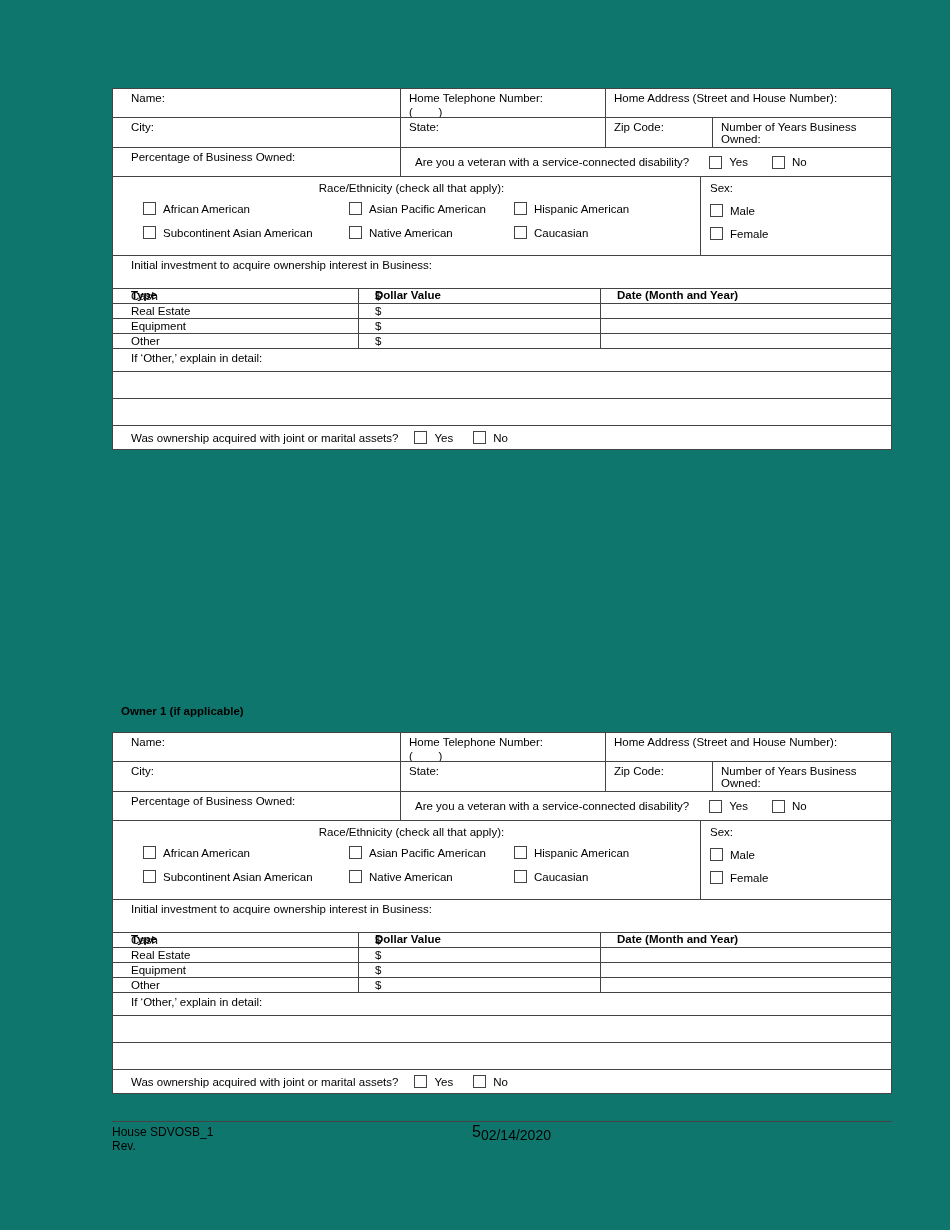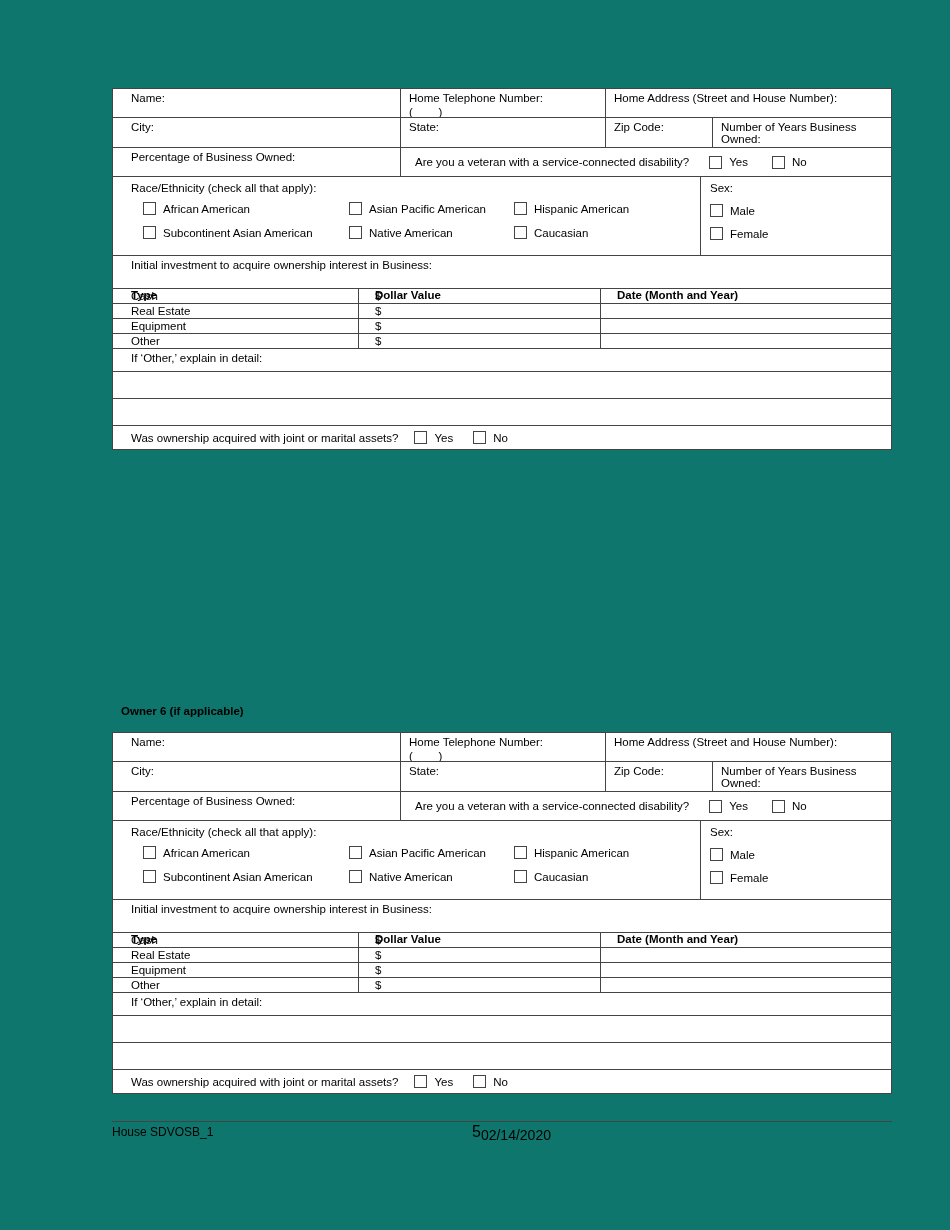--- a/index.html
+++ b/index.html
@@ -48,21 +48,21 @@
     vertical-align: middle;
   }
 
   
   .veteran-cell { display: flex; align-items: center; padding-left: 14px; }
   .veteran-cell .q { margin-right: 20px; }
   .veteran-cell .cb { margin-right: 7px; }
   .veteran-cell .gap { width: 24px; }
 
   
-  .race-cell { padding-top: 5px; }
+  .race-cell { padding-top: 5px; text-align: center; }
   .race-grid {
     display: grid;
     grid-template-columns: 206px 165px 1fr;
     row-gap: 11px;
     margin-top: 8px;
     padding-left: 12px;
   }
   .opt { display: flex; align-items: center; gap: 7px; }
   .sex-cell { padding-top: 5px; padding-left: 9px; }
   .sex-cell .opt { margin-top: 10px; }
@@ -265,21 +265,21 @@
         <span class="gap"></span>
         <span class="cb"></span>
         <span>No</span>
       </div>
     </div>
 
   </div>
 </div>
   </section>
 
-  <h3 class="owner2-heading">Owner 6 (if applicable)</h3>
+  <h3 class="owner2-heading">Owner 1 (if applicable)</h3>
 
   <section class="owner-section owner2">
     <div>
   <div class="form-table">
 
     <div class="frow" style="height:29px">
       <div class="fcell" style="flex:0 0 288px">
         <span class="lbl">Name:</span>
       </div>
       <div class="fcell" style="flex:0 0 205px">
@@ -432,20 +432,21 @@
       </div>
     </div>
 
   </div>
 </div>
   </section>
 
   <footer class="footer">
     <div class="footer-left">
       <div>House SDVOSB_1</div>
+      <div>Rev.</div>
     </div>
     <div class="footer-center">
       <span class="pagenum">5</span>
       <span class="footdate">02/14/2020</span>
     </div>
   </footer>
 
 </div>
 
 </body></html>

